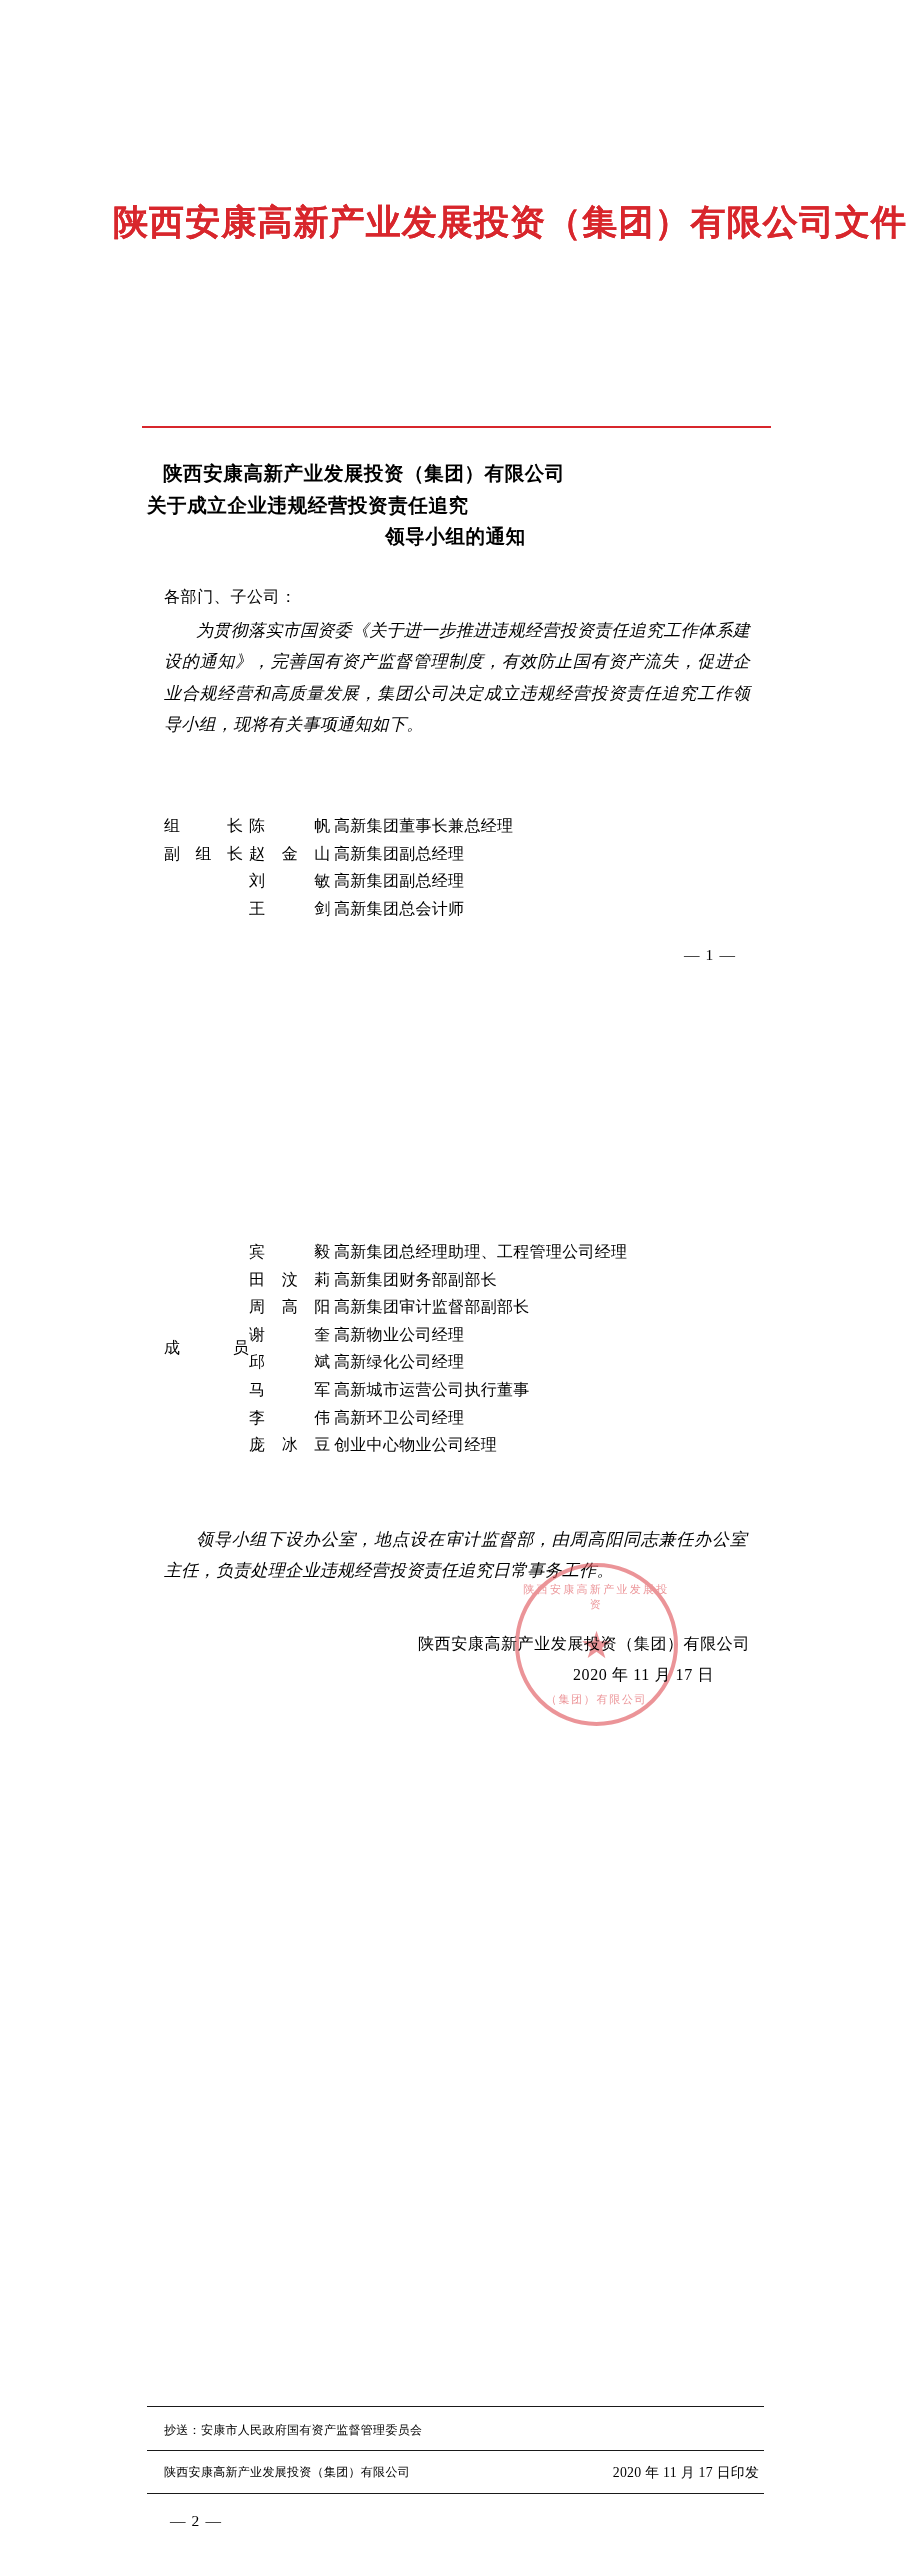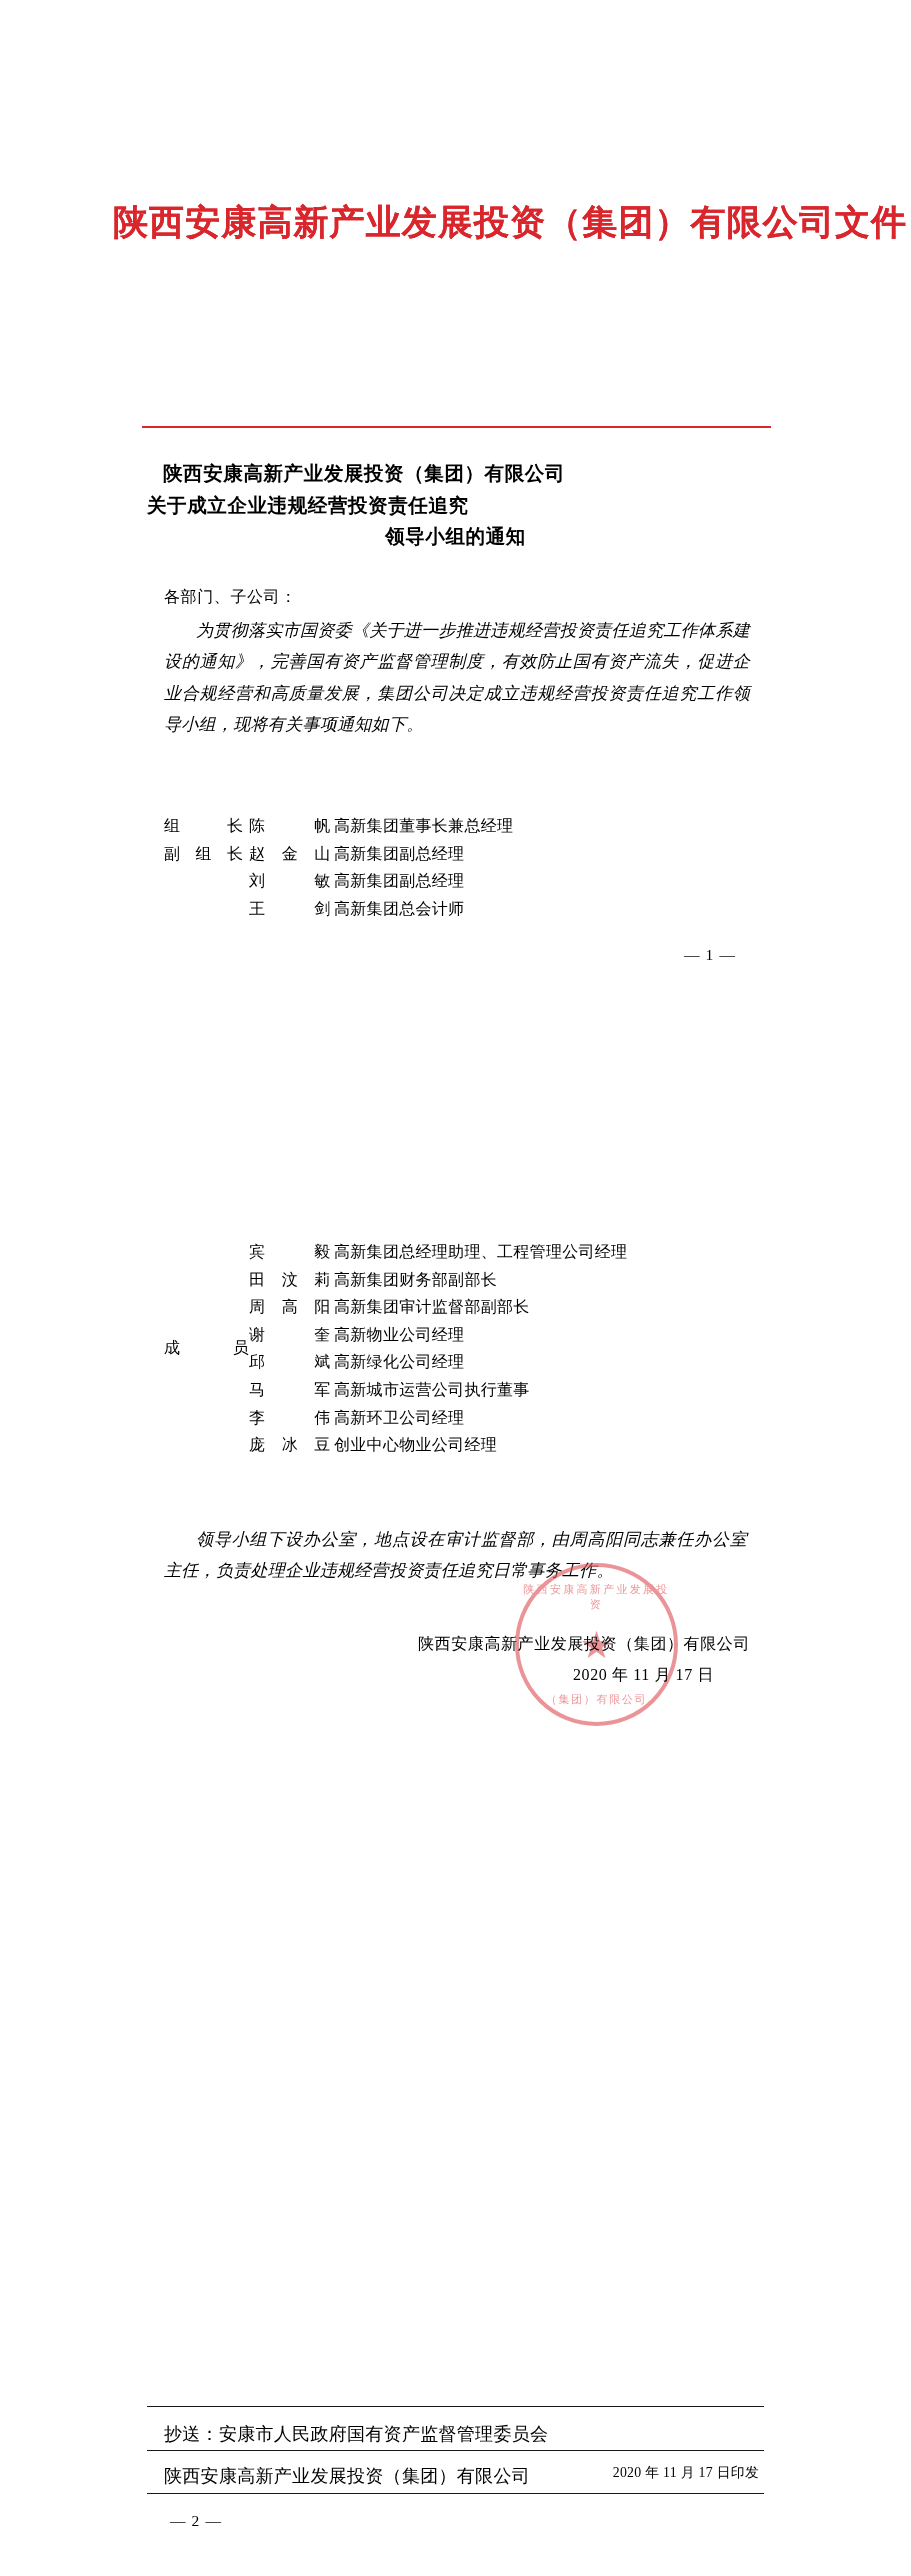--- a/index.html
+++ b/index.html
@@ -224,21 +224,21 @@
     width: 617px;
     height: 1.1px;
     background: #1a1a1a;
   }
   .footer-rule.top { top: 2393px; }
   .footer-rule.mid { top: 2437px; height: 0.6px; }
   .footer-rule.bot { top: 2480px; height: 1.1px; }
   .footer-line {
     position: absolute;
     left: 51px;
-    font-size: 18px;
+    font-size: 12px;
     letter-spacing: 0.3px;
   }
   .footer-line.l1 { top: 2409px; }
   .footer-line.l2 { top: 2451px; }
   .footer-right {
     position: absolute;
     right: 40px;
     top: 2451px;
     font-size: 13.8px;
     letter-spacing: 0.3px;

